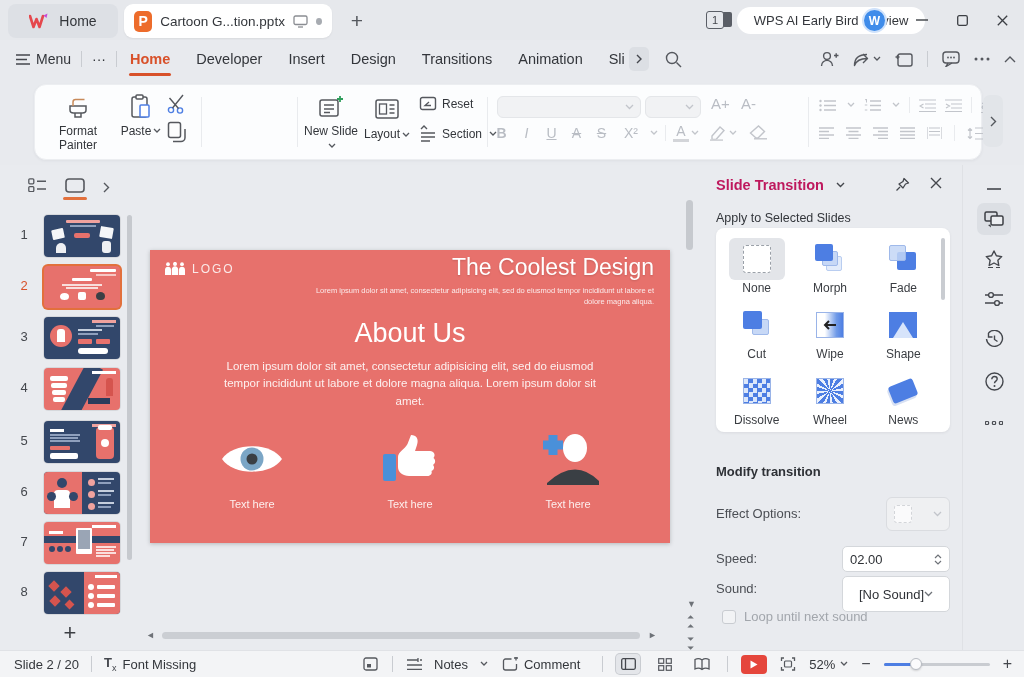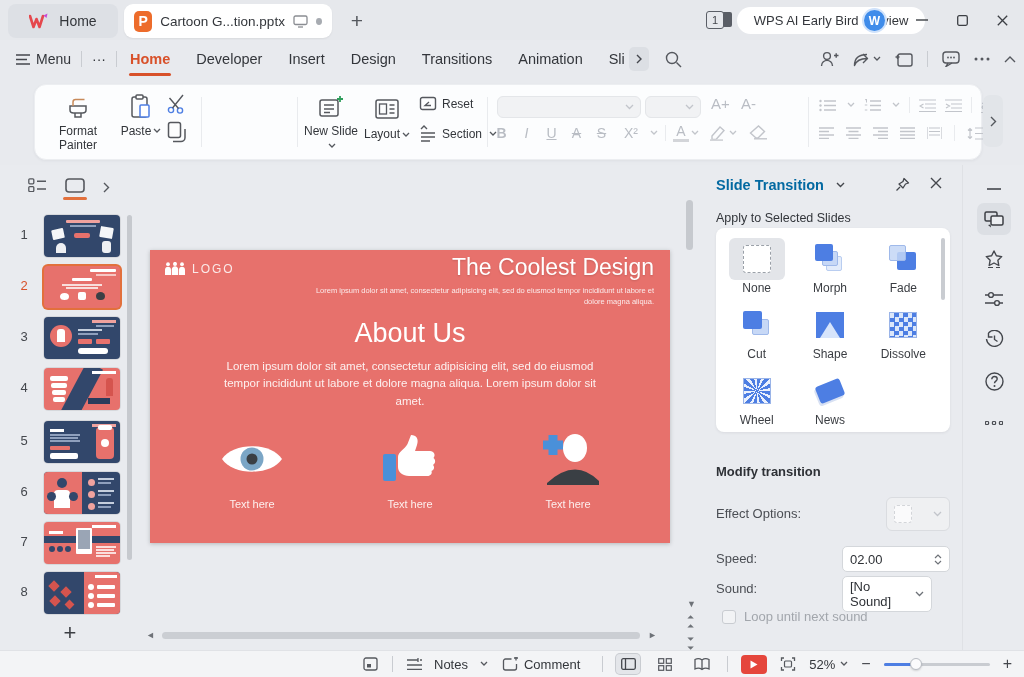--- a/index.html
+++ b/index.html
@@ -77,37 +77,37 @@
   .features { position:absolute; left:0; right:0; top:178px; display:flex; justify-content:center; gap:48px; }
   .feature { width:110px; text-align:center; }
   .feature .fic { height:62px; display:flex; align-items:center; justify-content:center; }
   .feature .flab { margin-top:8px; font-size:11px; color:#fdf0ef; }
   .vscroll { position:absolute; left:548px; top:35px; width:7px; height:50px; border-radius:4px; background:#c6c9ce; }
   .hscroll { position:absolute; left:24px; top:467px; width:478px; height:7px; border-radius:4px; background:#cbced3; }
   .nav-arrow { position:absolute; color:#6e7278; font-size:9px; line-height:9px; }
 
   
   #tpanel { position:absolute; left:700px; top:0; width:262px; height:485px; }
-  .tp-title { position:absolute; left:16px; top:12px; font-size:14.5px; font-weight:bold; color:#0369a1; display:flex; align-items:center; gap:12px; }
+  .tp-title { position:absolute; left:16px; top:12px; font-size:14.5px; font-weight:bold; color:#be185d; display:flex; align-items:center; gap:12px; }
   .tp-ic { position:absolute; top:12px; color:#44474d; }
   .apply-lab { position:absolute; left:16px; top:46px; font-size:12.5px; color:#33363b; }
   .tcard { position:absolute; left:16px; top:63px; width:234px; height:204px; background:#fff; border-radius:8px; box-shadow:0 1px 3px rgba(40,44,50,.08); padding:6px 10px 0 4px; display:grid; grid-template-columns:1fr 1fr 1fr; }
   .ttile { text-align:center; padding-top:4px; height:64px; }
   .tico-wrap { width:56px; height:42px; margin:0 auto; display:flex; align-items:center; justify-content:center; border-radius:6px; }
   .ttile.sel .tico-wrap { background:#e3e5e9; }
   .tlab { font-size:12px; color:#3a3d42; margin-top:1px; }
   .tcard-scroll { position:absolute; right:5px; top:10px; width:4px; height:62px; border-radius:2px; background:#c9ccd1; }
   .sq { position:absolute; border-radius:2px; }
   .modify-h { position:absolute; left:16px; top:299px; font-size:13px; font-weight:bold; color:#2e3136; }
   .m-lab { position:absolute; left:16px; font-size:13px; color:#4b4e54; }
   .eff-dd { position:absolute; left:186px; top:332px; width:64px; height:34px; background:#eff0f2; border:1px solid #dadce0; border-radius:6px; display:flex; align-items:center; justify-content:space-between; padding:0 7px; color:#c2c5cb; }
   .eff-sq { width:18px; height:18px; border:1.5px dashed #d3d5d9; border-radius:3px; background:#fafafb; }
   .spin { position:absolute; left:142px; top:381px; width:108px; height:26px; background:#fff; border:1px solid #d4d7db; border-radius:5px; display:flex; align-items:center; justify-content:space-between; padding:0 7px; font-size:13px; color:#2e3136; }
   .spin .arrows { display:flex; flex-direction:column; gap:1px; color:#6e7278; }
-  .dd { position:absolute; left:142px; top:411px; width:90px; height:26px; background:#fff; border:1px solid #d4d7db; border-radius:5px; display:flex; align-items:center; justify-content:flex-start; padding:17px 7px; font-size:13px; color:#2e3136; }
+  .dd { position:absolute; left:142px; top:411px; width:108px; height:26px; background:#fff; border:1px solid #d4d7db; border-radius:5px; display:flex; align-items:center; justify-content:center; padding:17px 7px; font-size:13px; color:#2e3136; }
   .loop-row { position:absolute; left:22px; top:444px; display:flex; align-items:center; gap:8px; }
   .cb { width:14px; height:14px; border:1.5px solid #c9ccd1; border-radius:3px; background:#f2f3f5; }
   .loop-lab { font-size:13px; color:#a2a6ac; }
 
   
   #rightstrip { position:absolute; left:962px; top:0; width:62px; height:485px; border-left:1px solid #dfe1e5; }
   .rs-item { position:absolute; left:14px; width:34px; height:32px; display:flex; align-items:center; justify-content:center; color:#44474d; border-radius:7px; }
   .rs-item.active { background:#dcdfe4; }
 
   
@@ -745,20 +745,32 @@
             <div class="ti">
           <span class="sq b2" style="left:13px;top:11px;width:17px;height:16px;"></span>
           <span class="sq b1" style="left:4px;top:3px;width:19px;height:18px;"></span>
         </div>
           </div>
         <div class="tlab">Cut</div>
       </div>
       <div class="ttile">
         <div class="tico-wrap">
             <div class="ti">
+              <div class="wipe-sq">
+          <svg width="14" height="10" viewBox="0 0 14 10">
+                  <path d="M13 5 H2 M6 1 L2 5 l4 4" stroke="#222" fill="none" stroke-width="2"></path>
+                </svg>
+        </div>
+            </div>
+          </div>
+        <div class="tlab">Wipe</div>
+      </div>
+      <div class="ttile">
+        <div class="tico-wrap">
+            <div class="ti">
               <div class="shape-sq"></div>
             </div>
           </div>
         <div class="tlab">Shape</div>
       </div>
       <div class="ttile">
         <div class="tico-wrap">
             <div class="ti">
               <div class="dis-sq"></div>
             </div>
@@ -860,20 +872,28 @@
       <svg width="18" height="4" viewBox="0 0 18 4">
           <circle cx="2" cy="2" r="1.7" stroke="#44474d" fill="none" stroke-width="1.1"></circle>
           <circle cx="9" cy="2" r="1.7" stroke="#44474d" fill="none" stroke-width="1.1"></circle>
           <circle cx="16" cy="2" r="1.7" stroke="#44474d" fill="none" stroke-width="1.1"></circle>
         </svg>
     </div>
   </div>
 </div>
 
 <div id="statusbar">
+  <div class="sb-left">
+    <span>Slide 2 / 20</span>
+    <span class="vdiv"></span>
+    <span class="flex" style="gap:6px;">
+      <span class="tx-ic">T<sub>x</sub></span>
+      <span>Font Missing</span>
+    </span>
+  </div>
   <div class="sb-mid">
     <span>
       <svg width="15" height="14" viewBox="0 0 15 14">
           <rect x="1" y="1" width="13" height="12" rx="2" stroke="#55585e" fill="none" stroke-width="1.3"></rect>
           <rect x="4" y="7" width="4" height="3.5" fill="#55585e"></rect>
         </svg>
     </span>
     <span class="vdiv"></span>
     <span class="flex" style="gap:12px;">
       <svg width="15" height="12" viewBox="0 0 15 12">

